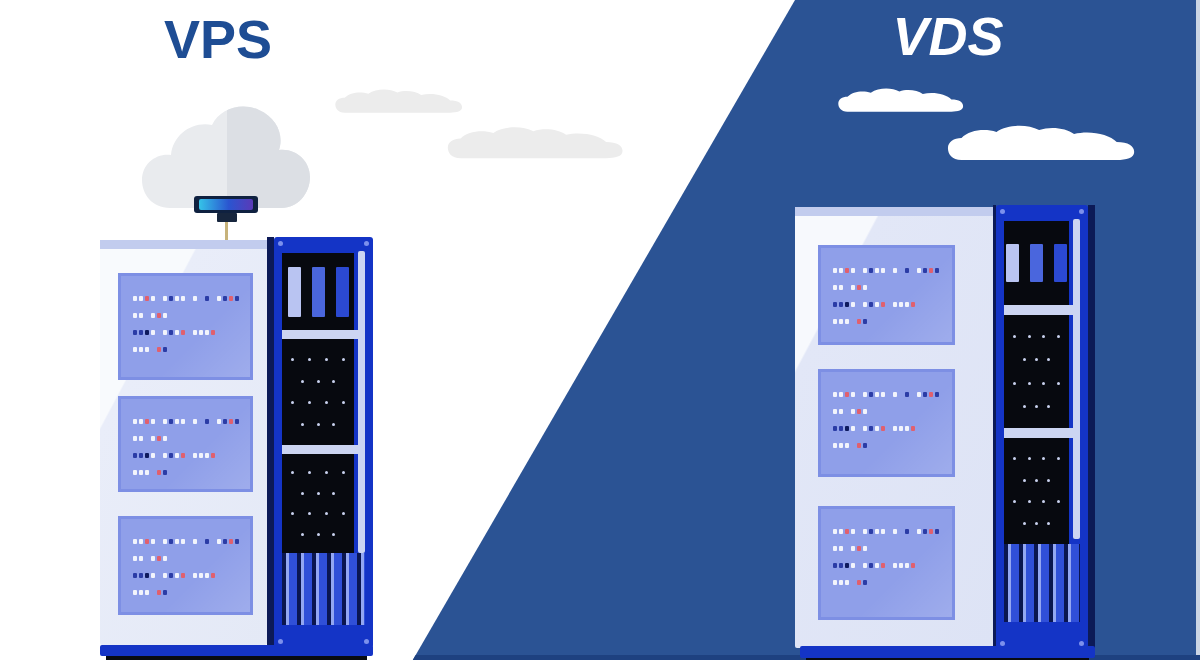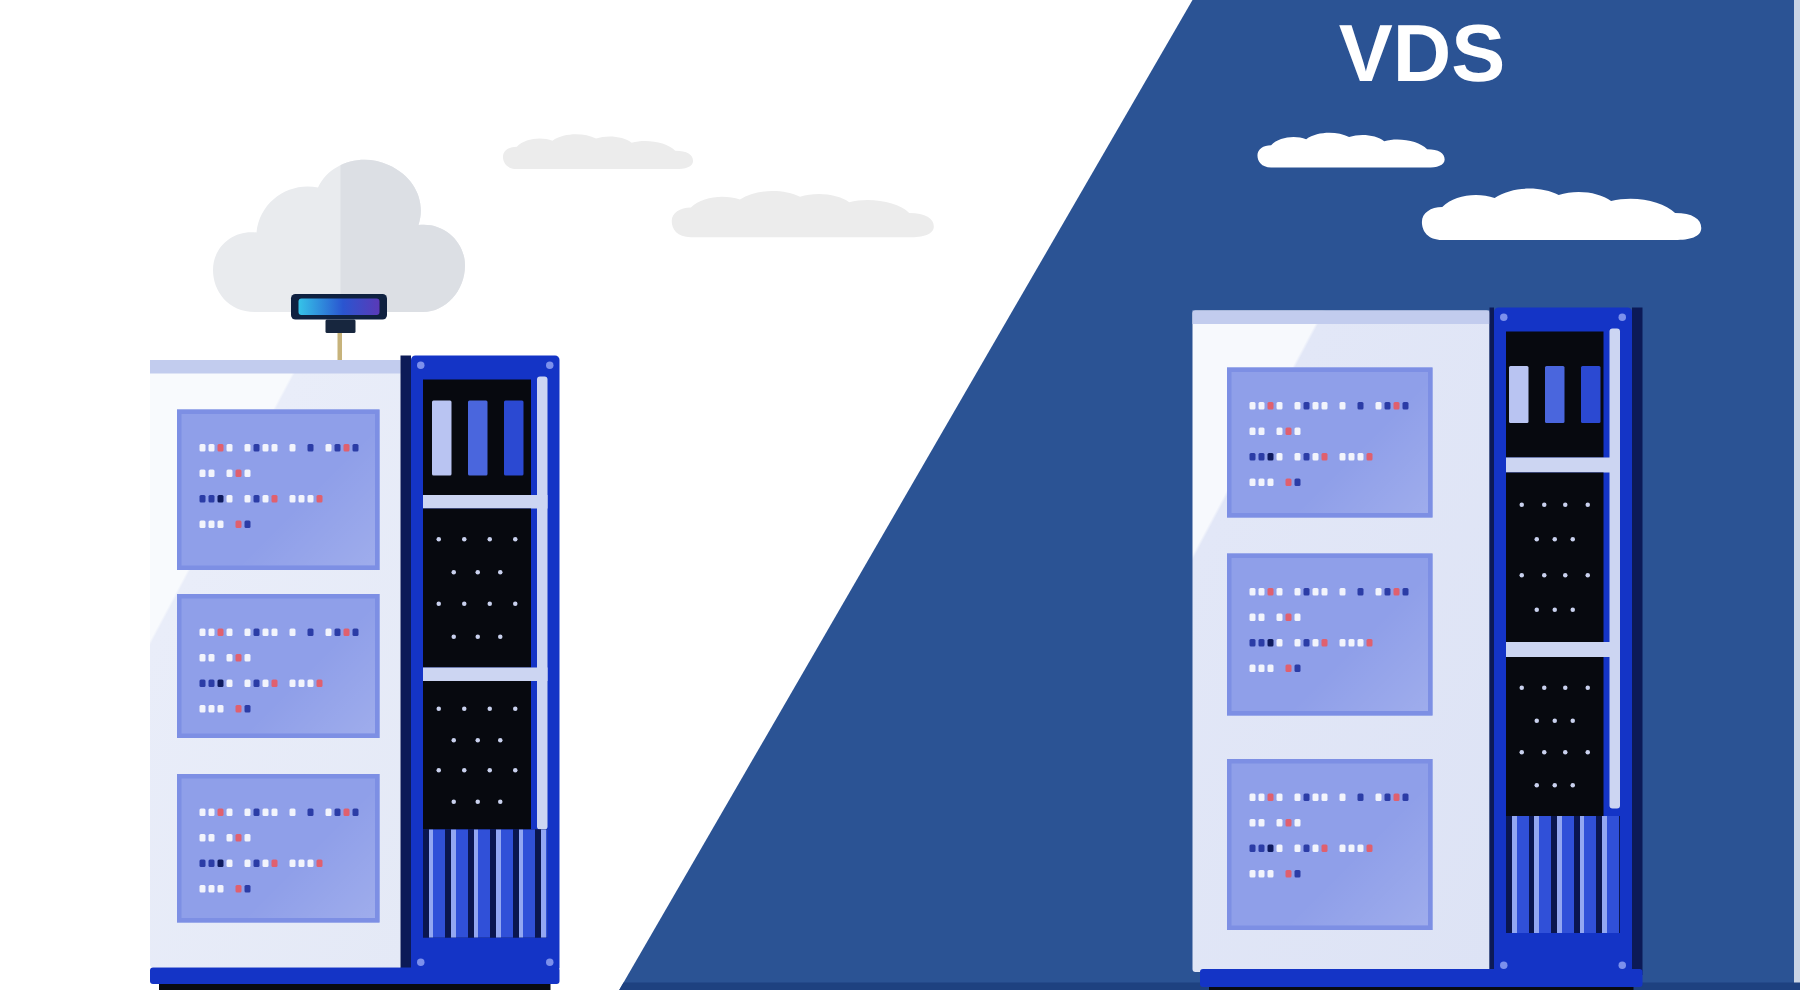--- a/index.html
+++ b/index.html
@@ -12,21 +12,21 @@
     position:absolute;inset:0;z-index:0;
     background:var(--bgRight,#2b5394);
     clip-path:polygon(66.25% 0, 100% 0, 100% 100%, 34.4% 100%);
   }
   .blue-bottom-edge{position:absolute;left:0;right:0;bottom:0;height:5px;background:var(--bottomEdge,#1e4180);}
   .right-edge-strip{position:absolute;right:0;top:0;bottom:0;width:4px;background:rgba(232,236,243,.85);}
 
   
   .title{position:absolute;z-index:4;font-weight:800;font-size:54px;letter-spacing:0;text-align:center;width:160px;}
   .title-vps{left:138px;top:8px;color:var(--titleLeft,#1e4d94);}
-  .title-vds{left:868px;top:5px;color:var(--titleRight,#ffffff);}
+  .title-vds{left:868px;top:5px;color:var(--titleRight,#ffffff);font-style:italic;}
 
   
   .vs-badge{
     position:absolute;left:499px;top:253px;width:190px;height:190px;border-radius:50%;
     background:var(--vsCircle,#f4f4f2);z-index:6;display:flex;align-items:center;justify-content:center;
   }
   .vs-badge span{font-weight:800;font-size:84px;color:var(--vsText,#2b5394);letter-spacing:-2px;transform:translateY(-4px);}
 
   
   .big-cloud{position:absolute;left:138px;top:96px;width:178px;height:120px;z-index:2;}
@@ -143,20 +143,21 @@
 </head>
 <body>
 
 <div class="stage">
 
   <div class="blue-bg">
     <div class="right-edge-strip"></div>
     <div class="blue-bottom-edge"></div>
   </div>
 
+  <div class="title title-vps">VPS</div>
   <div class="title title-vds">VDS</div>
 
 
   <svg class="big-cloud" viewBox="0 0 178 120" preserveAspectRatio="none">
     <defs>
       <clipPath id="cloudClip">
         <path d="M32,112 C14,112 4,98 4,84 C4,68 18,57 33,59 C35,38 55,25 74,29 C82,12 104,6 121,14 C139,22 146,39 141,54 C158,52 172,65 172,81 C172,98 159,112 144,112 Z"></path>
       </clipPath>
     </defs>
     <path fill="#e9ebee" d="M32,112 C14,112 4,98 4,84 C4,68 18,57 33,59 C35,38 55,25 74,29 C82,12 104,6 121,14 C139,22 146,39 141,54 C158,52 172,65 172,81 C172,98 159,112 144,112 Z"></path>

